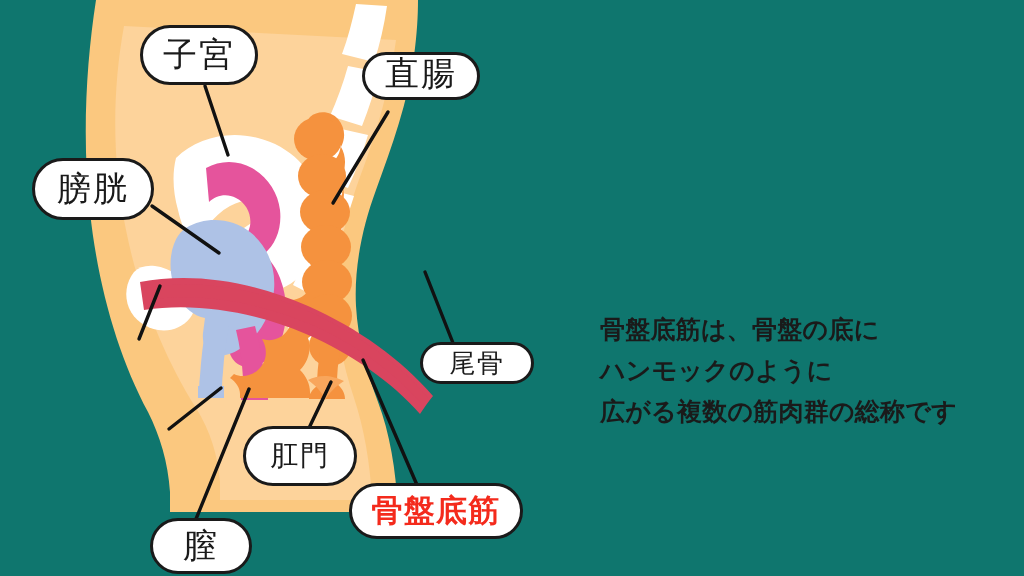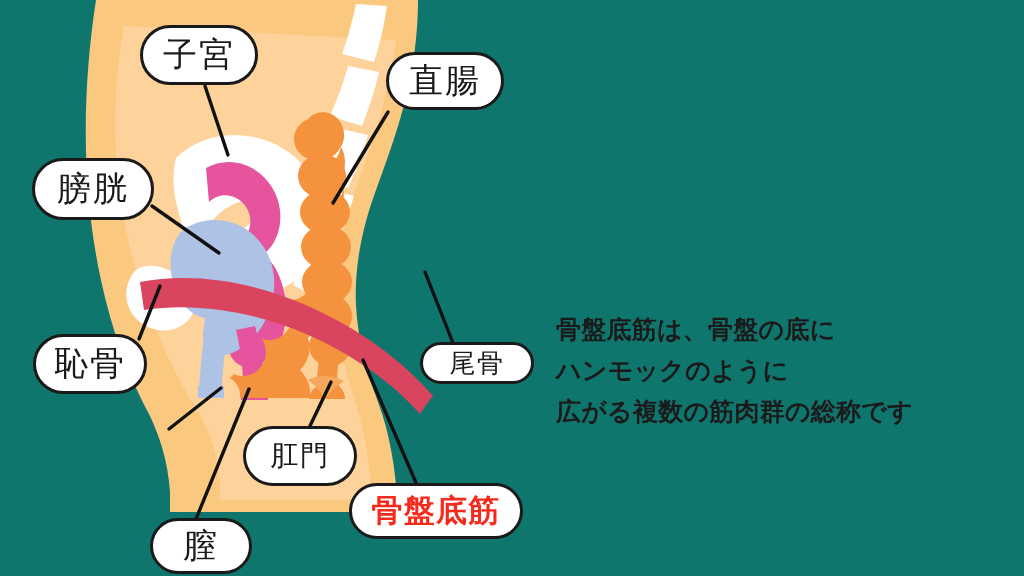--- a/index.html
+++ b/index.html
@@ -54,20 +54,21 @@
     width: 450px;
     color: #1a1a1a;
     font-weight: bold;
     font-size: 25px;
     line-height: 41px;
     letter-spacing: 0.01em;
     font-family: "DejaVu Sans", "Liberation Sans", sans-serif;
   }
   #description .line {
     display: block;
+    margin-left: 44px;
   }
 </style>
 </head>
 <body>
 
 <div id="page">
 
   <svg id="illustration" viewBox="0 0 1024 576" xmlns="http://www.w3.org/2000/svg">
 
     <path fill="#fbc87f" d="M 96 0
@@ -249,31 +250,28 @@
       <line x1="309" y1="428" x2="331" y2="382"></line>
       <line x1="196" y1="519" x2="249" y2="389"></line>
       <line x1="417" y1="485" x2="363" y2="360"></line>
     </g>
   </svg>
 
   <div class="pill" style="left:140px; top:25px; width:118px; height:60px; font-size:34px;">
     <span>子宮</span>
   </div>
 
-  <div class="pill" style="left:386px; top:52px; width:118px; height:58px; font-size:34px;">
+  <div class="pill" style="left:362px; top:52px; width:118px; height:48px; font-size:34px;align-items:flex-end;">
     <span>直腸</span>
   </div>
 
   <div class="pill" style="left:32px; top:158px; width:122px; height:62px; font-size:34px;justify-content:center;">
     <span>膀胱</span>
   </div>
 
-  <div class="pill" style="left:33px; top:334px; width:114px; height:60px; font-size:34px;">
-    <span>恥骨</span>
-  </div>
 
   <div class="pill" style="left:420px; top:342px; width:114px; height:42px; font-size:26px;">
     <span>尾骨</span>
   </div>
 
 
   <div class="pill" style="left:243px; top:426px; width:114px; height:60px; font-size:28px;">
     <span>肛門</span>
   </div>
 

